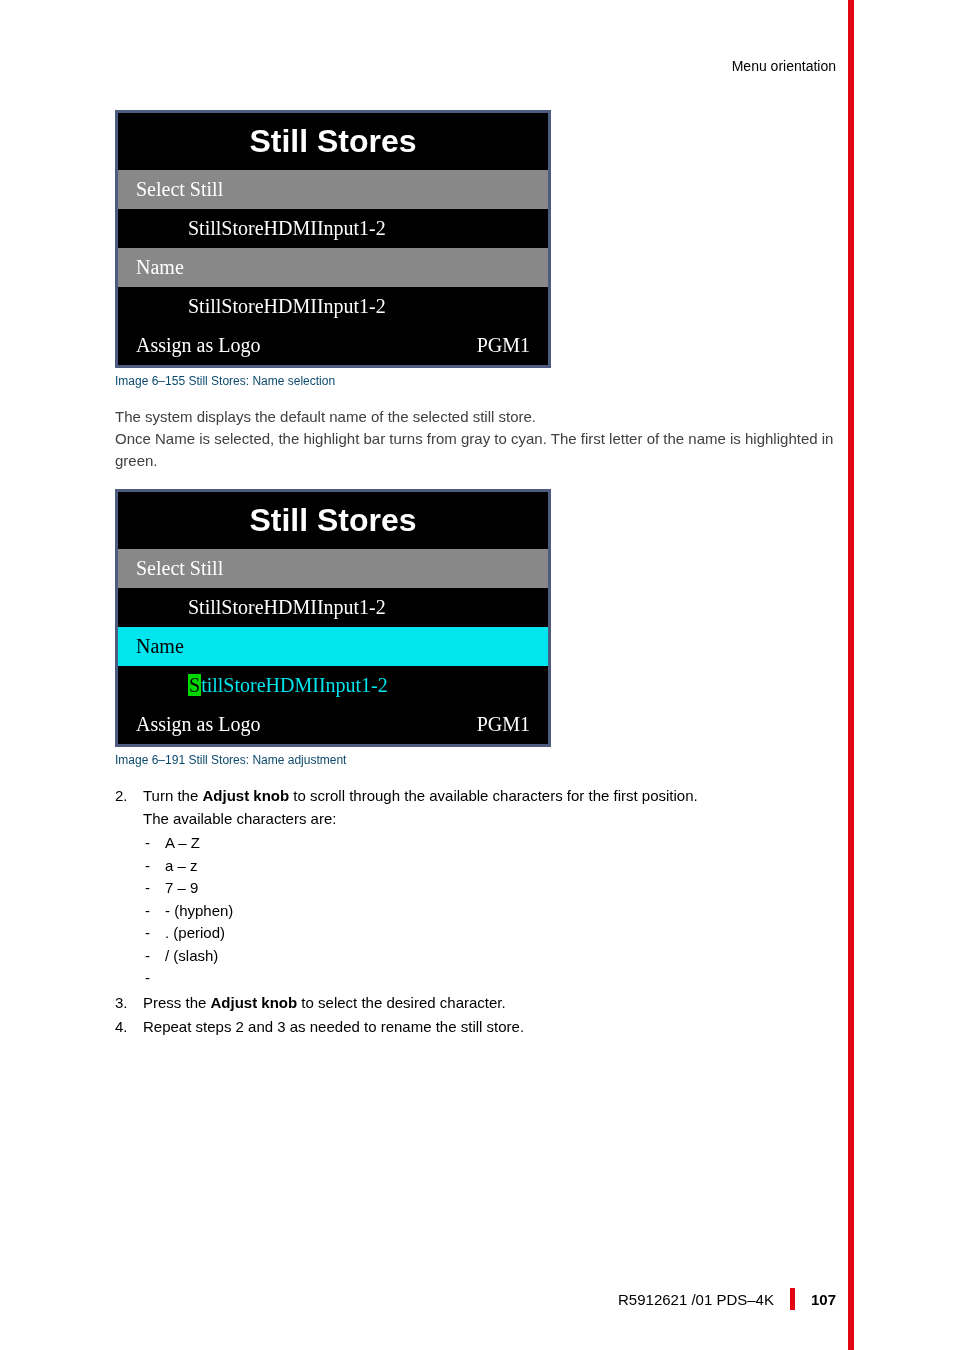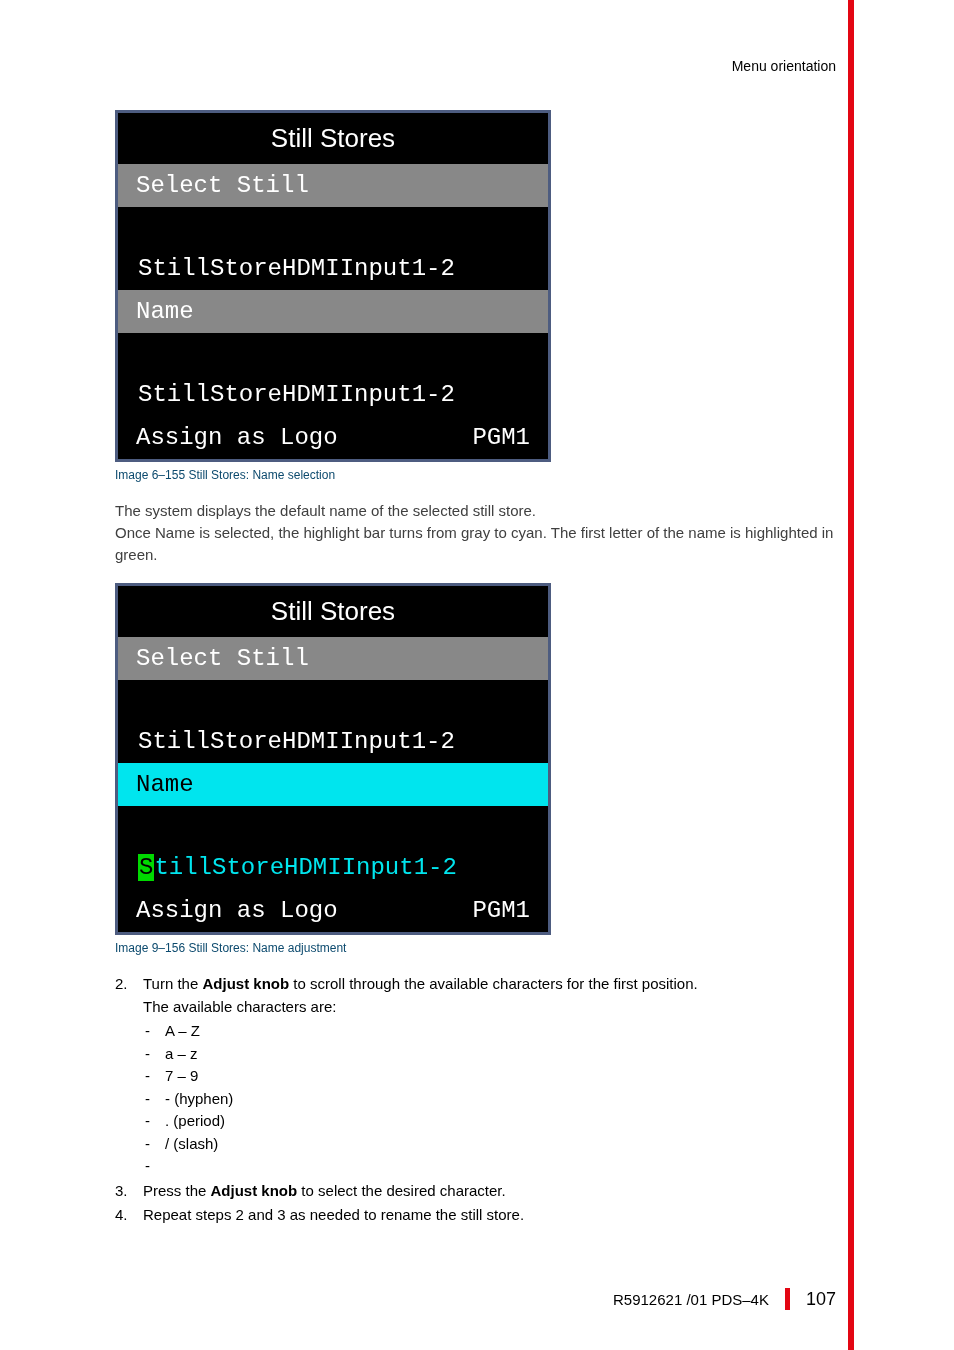--- a/index.html
+++ b/index.html
@@ -37,45 +37,44 @@
     }
     .menu-box {
       width: 436px;
       background: #000;
       border: 3px solid #4d5c80;
       margin-bottom: 6px;
     }
     .menu-title {
       background: #000;
       color: #fff;
-      font-size: 26px;
+      font-size: 32px;
       text-align: center;
       padding: 10px 0;
       font-family: "Segoe UI", Arial, sans-serif;
-      font-weight: 400;
+      font-weight: 700;
     }
     .menu-row {
       padding: 8px 18px;
-      font-size: 24px;
-      font-family: Liberation Mono, monospace;
+      font-size: 20px;
+      font-family: Liberation Serif, serif;
       color: #fff;
     }
     .menu-row.gray-bg {
       background: #888;
     }
     .menu-row.black-bg {
       background: #000;
     }
     .menu-row.cyan-bg {
       background: #00e5ee;
       color: #000;
     }
     .menu-row.indent {
-      padding-left: 20px;
-      margin-top: 40px;
+      padding-left: 70px;
     }
     .menu-row.cyan-text {
       color: #00e5ee;
     }
     .menu-row-flex {
       display: flex;
       justify-content: space-between;
       align-items: center;
     }
     .green-char {
@@ -128,21 +127,22 @@
       display: flex;
       align-items: center;
       gap: 16px;
     }
     .footer-bar {
       width: 5px;
       height: 22px;
       background: #e30613;
     }
     .page-num {
-      font-size: 18px;
+      font-size: 15px;
+      font-weight: bold;
     }
   </style>
 </head>
 <body>
 
 <div class="red-bar"></div>
 
 <div class="header-text">Menu orientation</div>
 
 <div class="content">
@@ -169,21 +169,21 @@
     <div class="menu-title">Still Stores</div>
     <div class="menu-row gray-bg">Select Still</div>
     <div class="menu-row black-bg indent">StillStoreHDMIInput1-2</div>
     <div class="menu-row cyan-bg">Name</div>
     <div class="menu-row black-bg indent cyan-text"><span class="green-char">S</span><span>tillStoreHDMIInput1-2</span></div>
     <div class="menu-row black-bg menu-row-flex">
       <span>Assign as Logo</span>
       <span>PGM1</span>
     </div>
   </div>
-  <div class="caption">Image 9–156  Still Stores: Name adjustment</div>
+  <div class="caption">Image 6–191  Still Stores: Name adjustment</div>
 
   <div class="list-item">
     <div class="list-num">2.</div>
     <div class="list-content">
       <span>Turn the </span><strong>Adjust knob</strong><span> to scroll through the available characters for the first position.</span>
       <div>The available characters are:</div>
       <div class="sub-list">
         <div class="sub-item">
             <span class="sub-dash">-</span>
             <span>A – Z</span>

